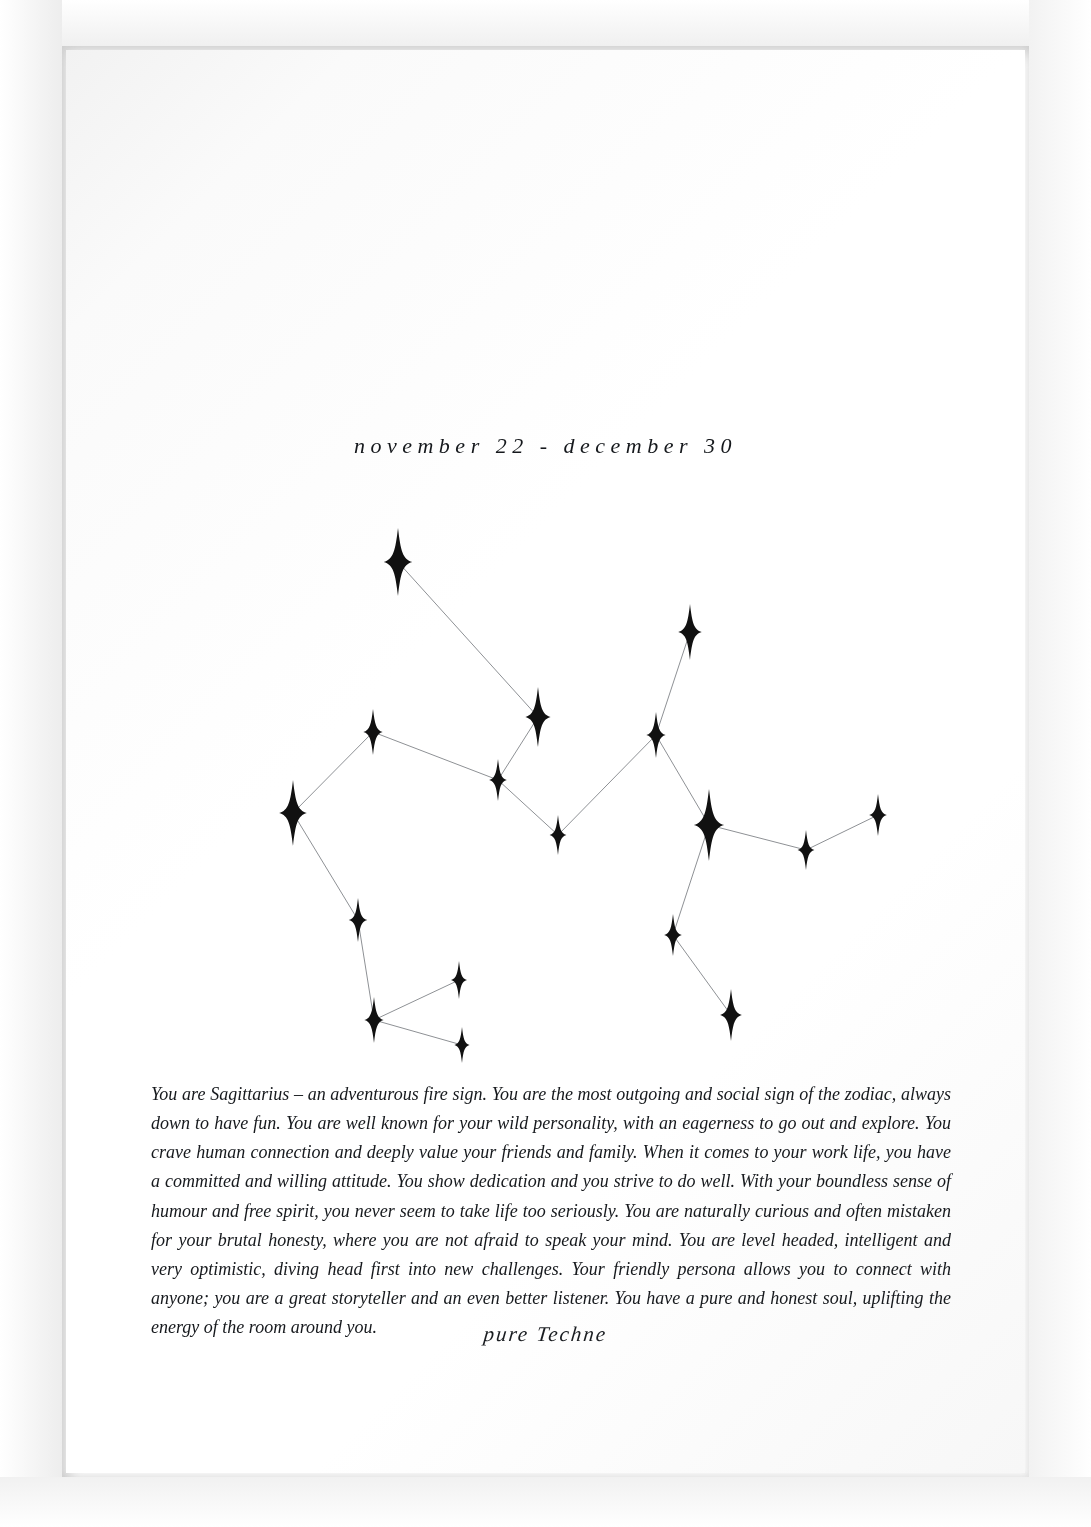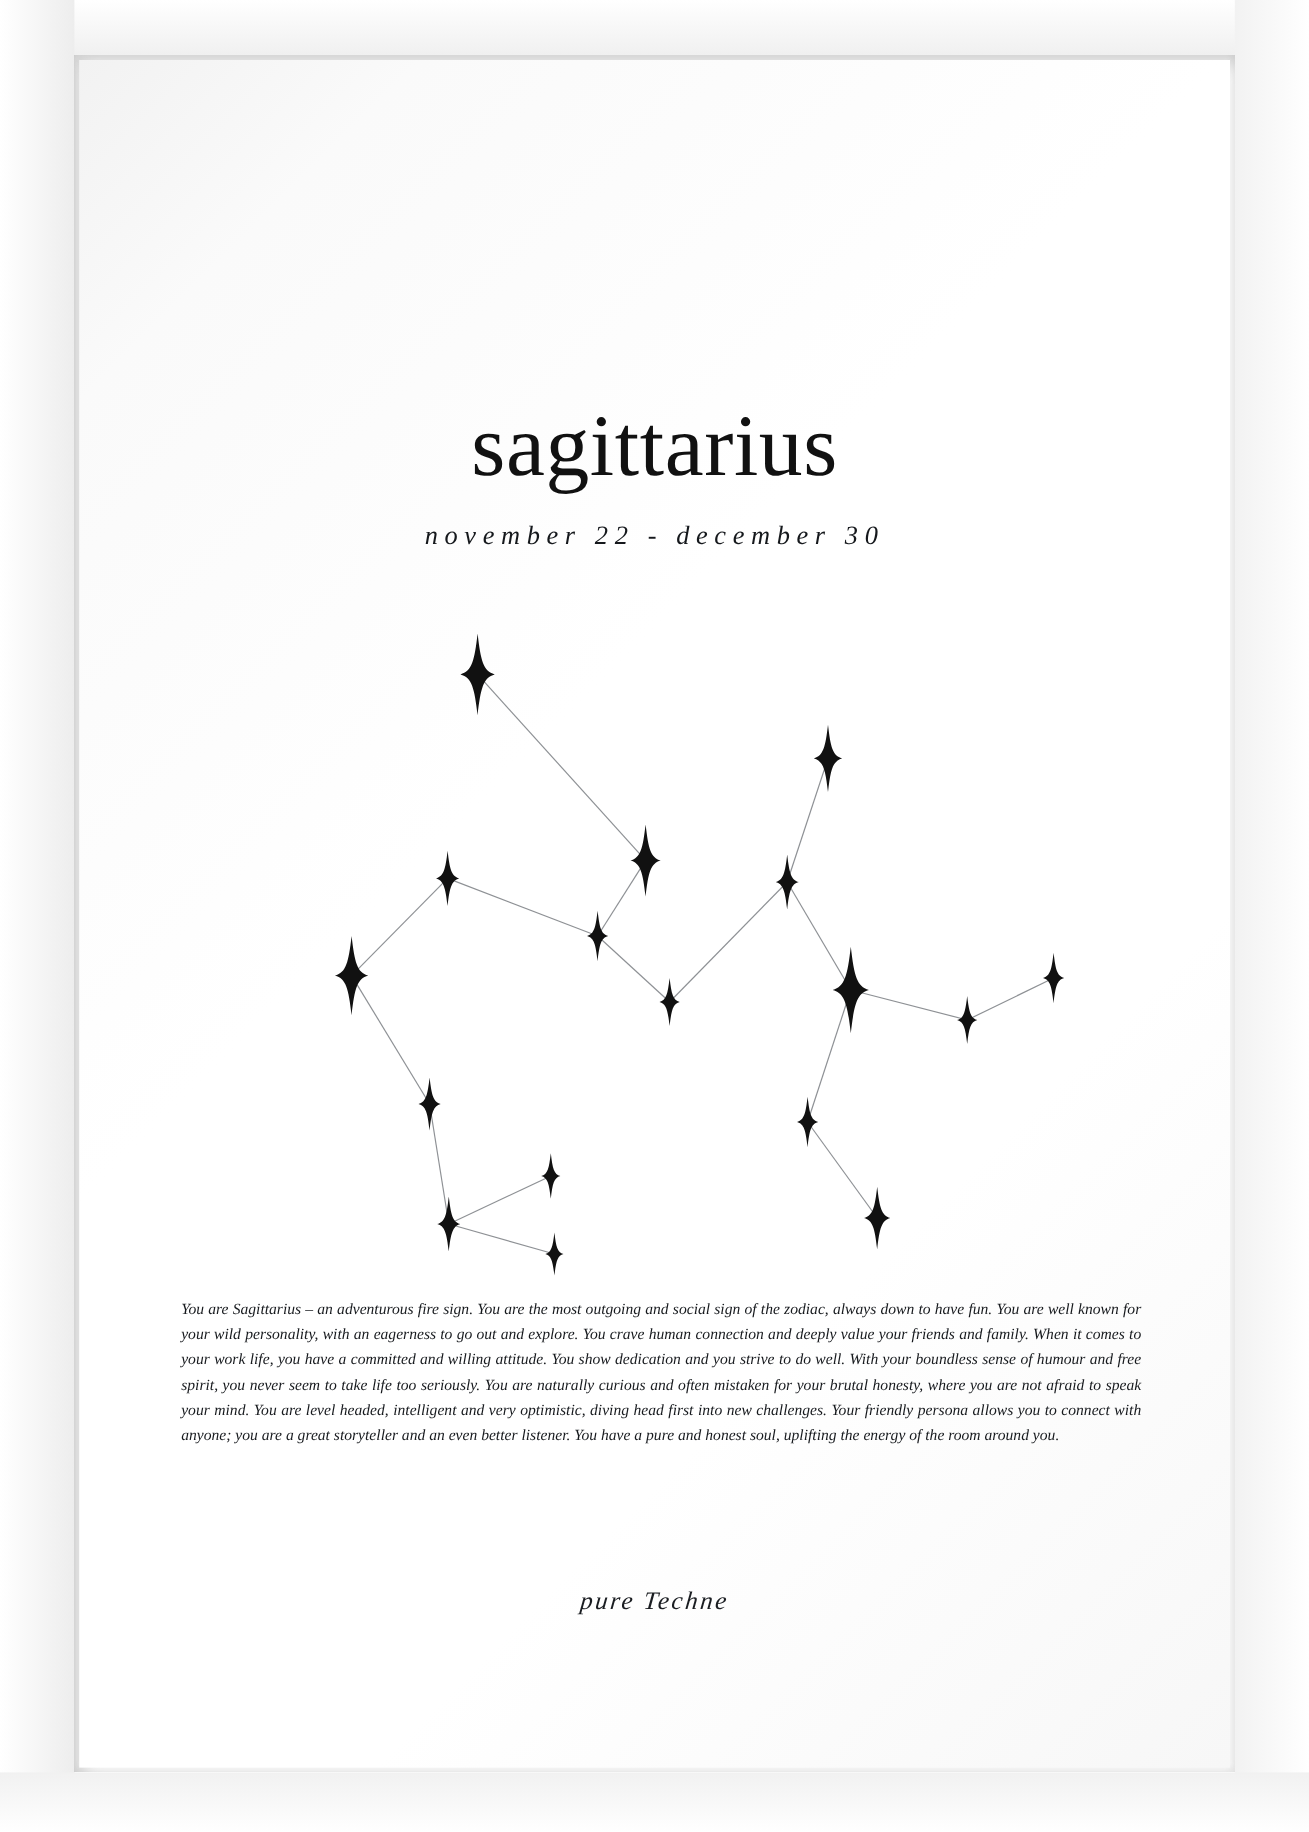--- a/index.html
+++ b/index.html
@@ -94,21 +94,21 @@
     height: 580px;
   }
 
   .body-text {
     position: absolute;
     left: 85px;
     top: 1030px;
     width: 800px;
     font-family: "Liberation Serif", serif;
     font-style: italic;
-    font-size: 13px;
+    font-size: 18px;
     line-height: 1.62;
     color: #16191d;
     text-align: justify;
   }
 
   .brand {
     position: absolute;
     left: 0;
     top: 1272px;
     width: 959px;
@@ -156,21 +156,20 @@
         <stop offset="100%" stop-color="#f1f1f1"></stop>
       </linearGradient>
     </defs>
   </svg>
 
   <div class="frame-inner"></div>
   <div class="paper"></div>
 
   <div class="poster">
 
-    <div class="title">sagittarius</div>
 
     <div class="dates">november 22 - december 30</div>
 
     <svg class="constellation" viewBox="0 0 959 580" xmlns="http://www.w3.org/2000/svg">
       <g id="edges" stroke="#8e9195" stroke-width="1" fill="none">
           <line x1="332" y1="42" x2="472" y2="197"></line>
           <line x1="472" y1="197" x2="432" y2="260"></line>
           <line x1="307" y1="212" x2="432" y2="260"></line>
           <line x1="307" y1="212" x2="227" y2="293"></line>
           <line x1="432" y1="260" x2="492" y2="315"></line>

